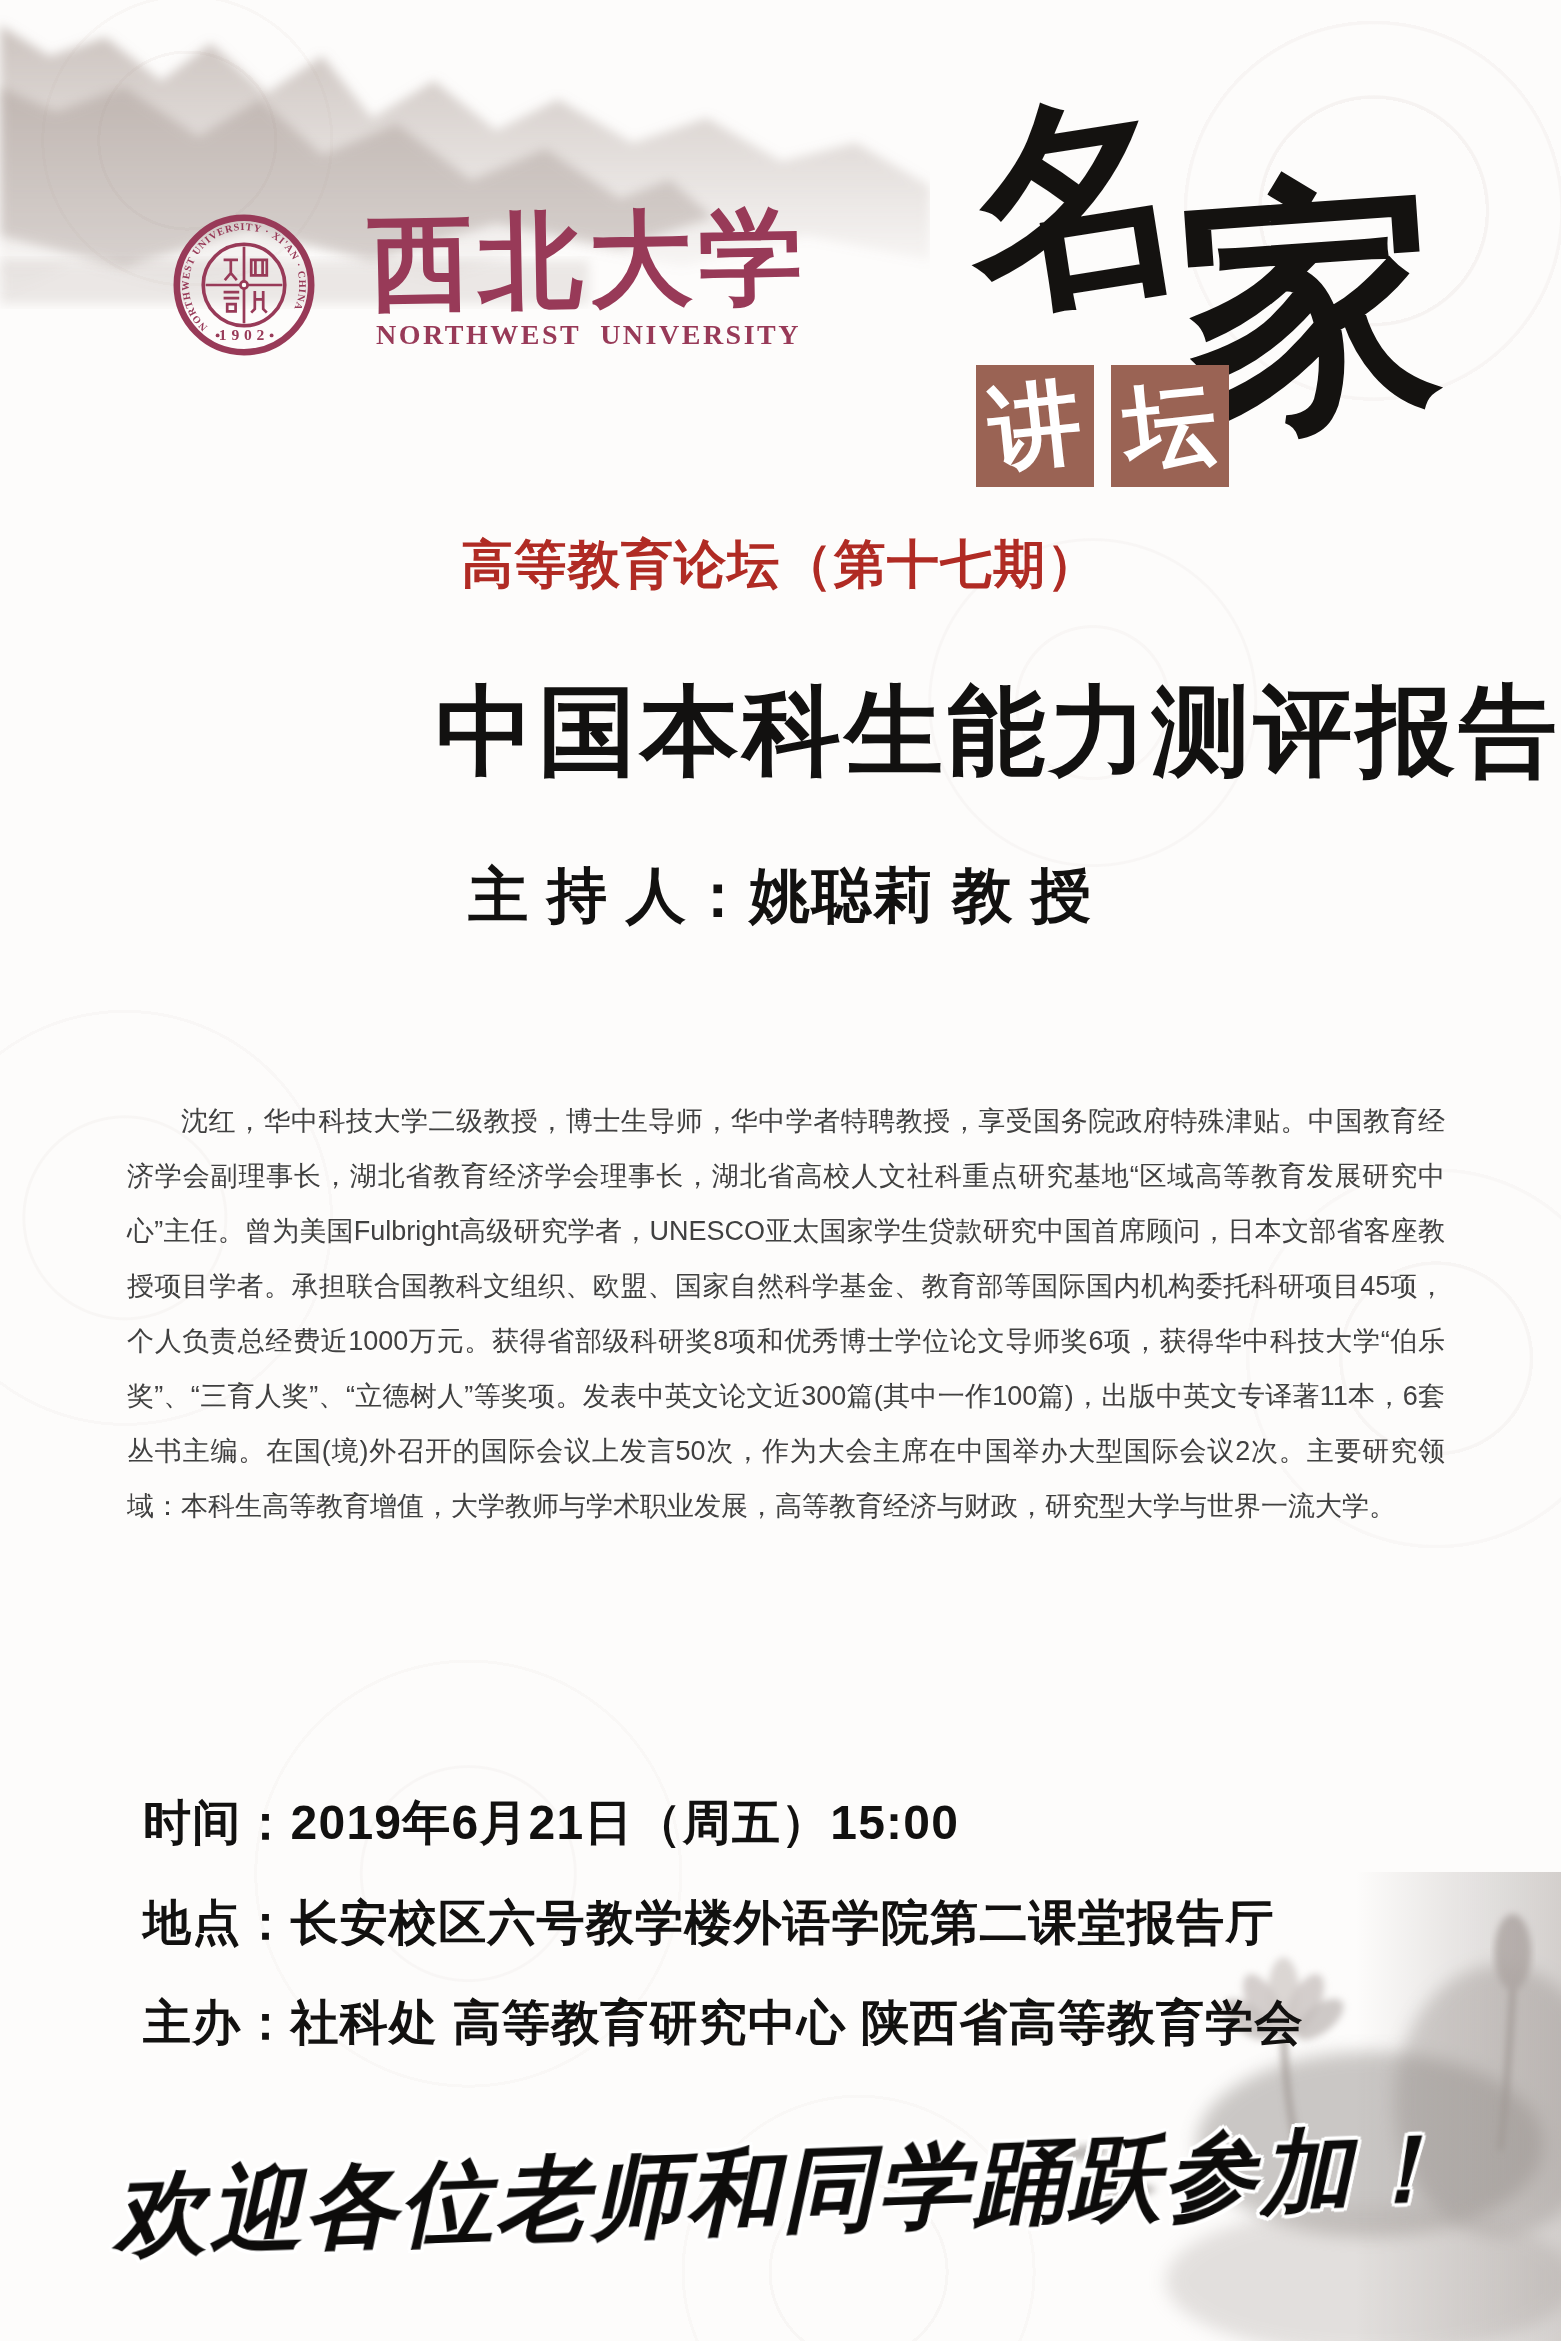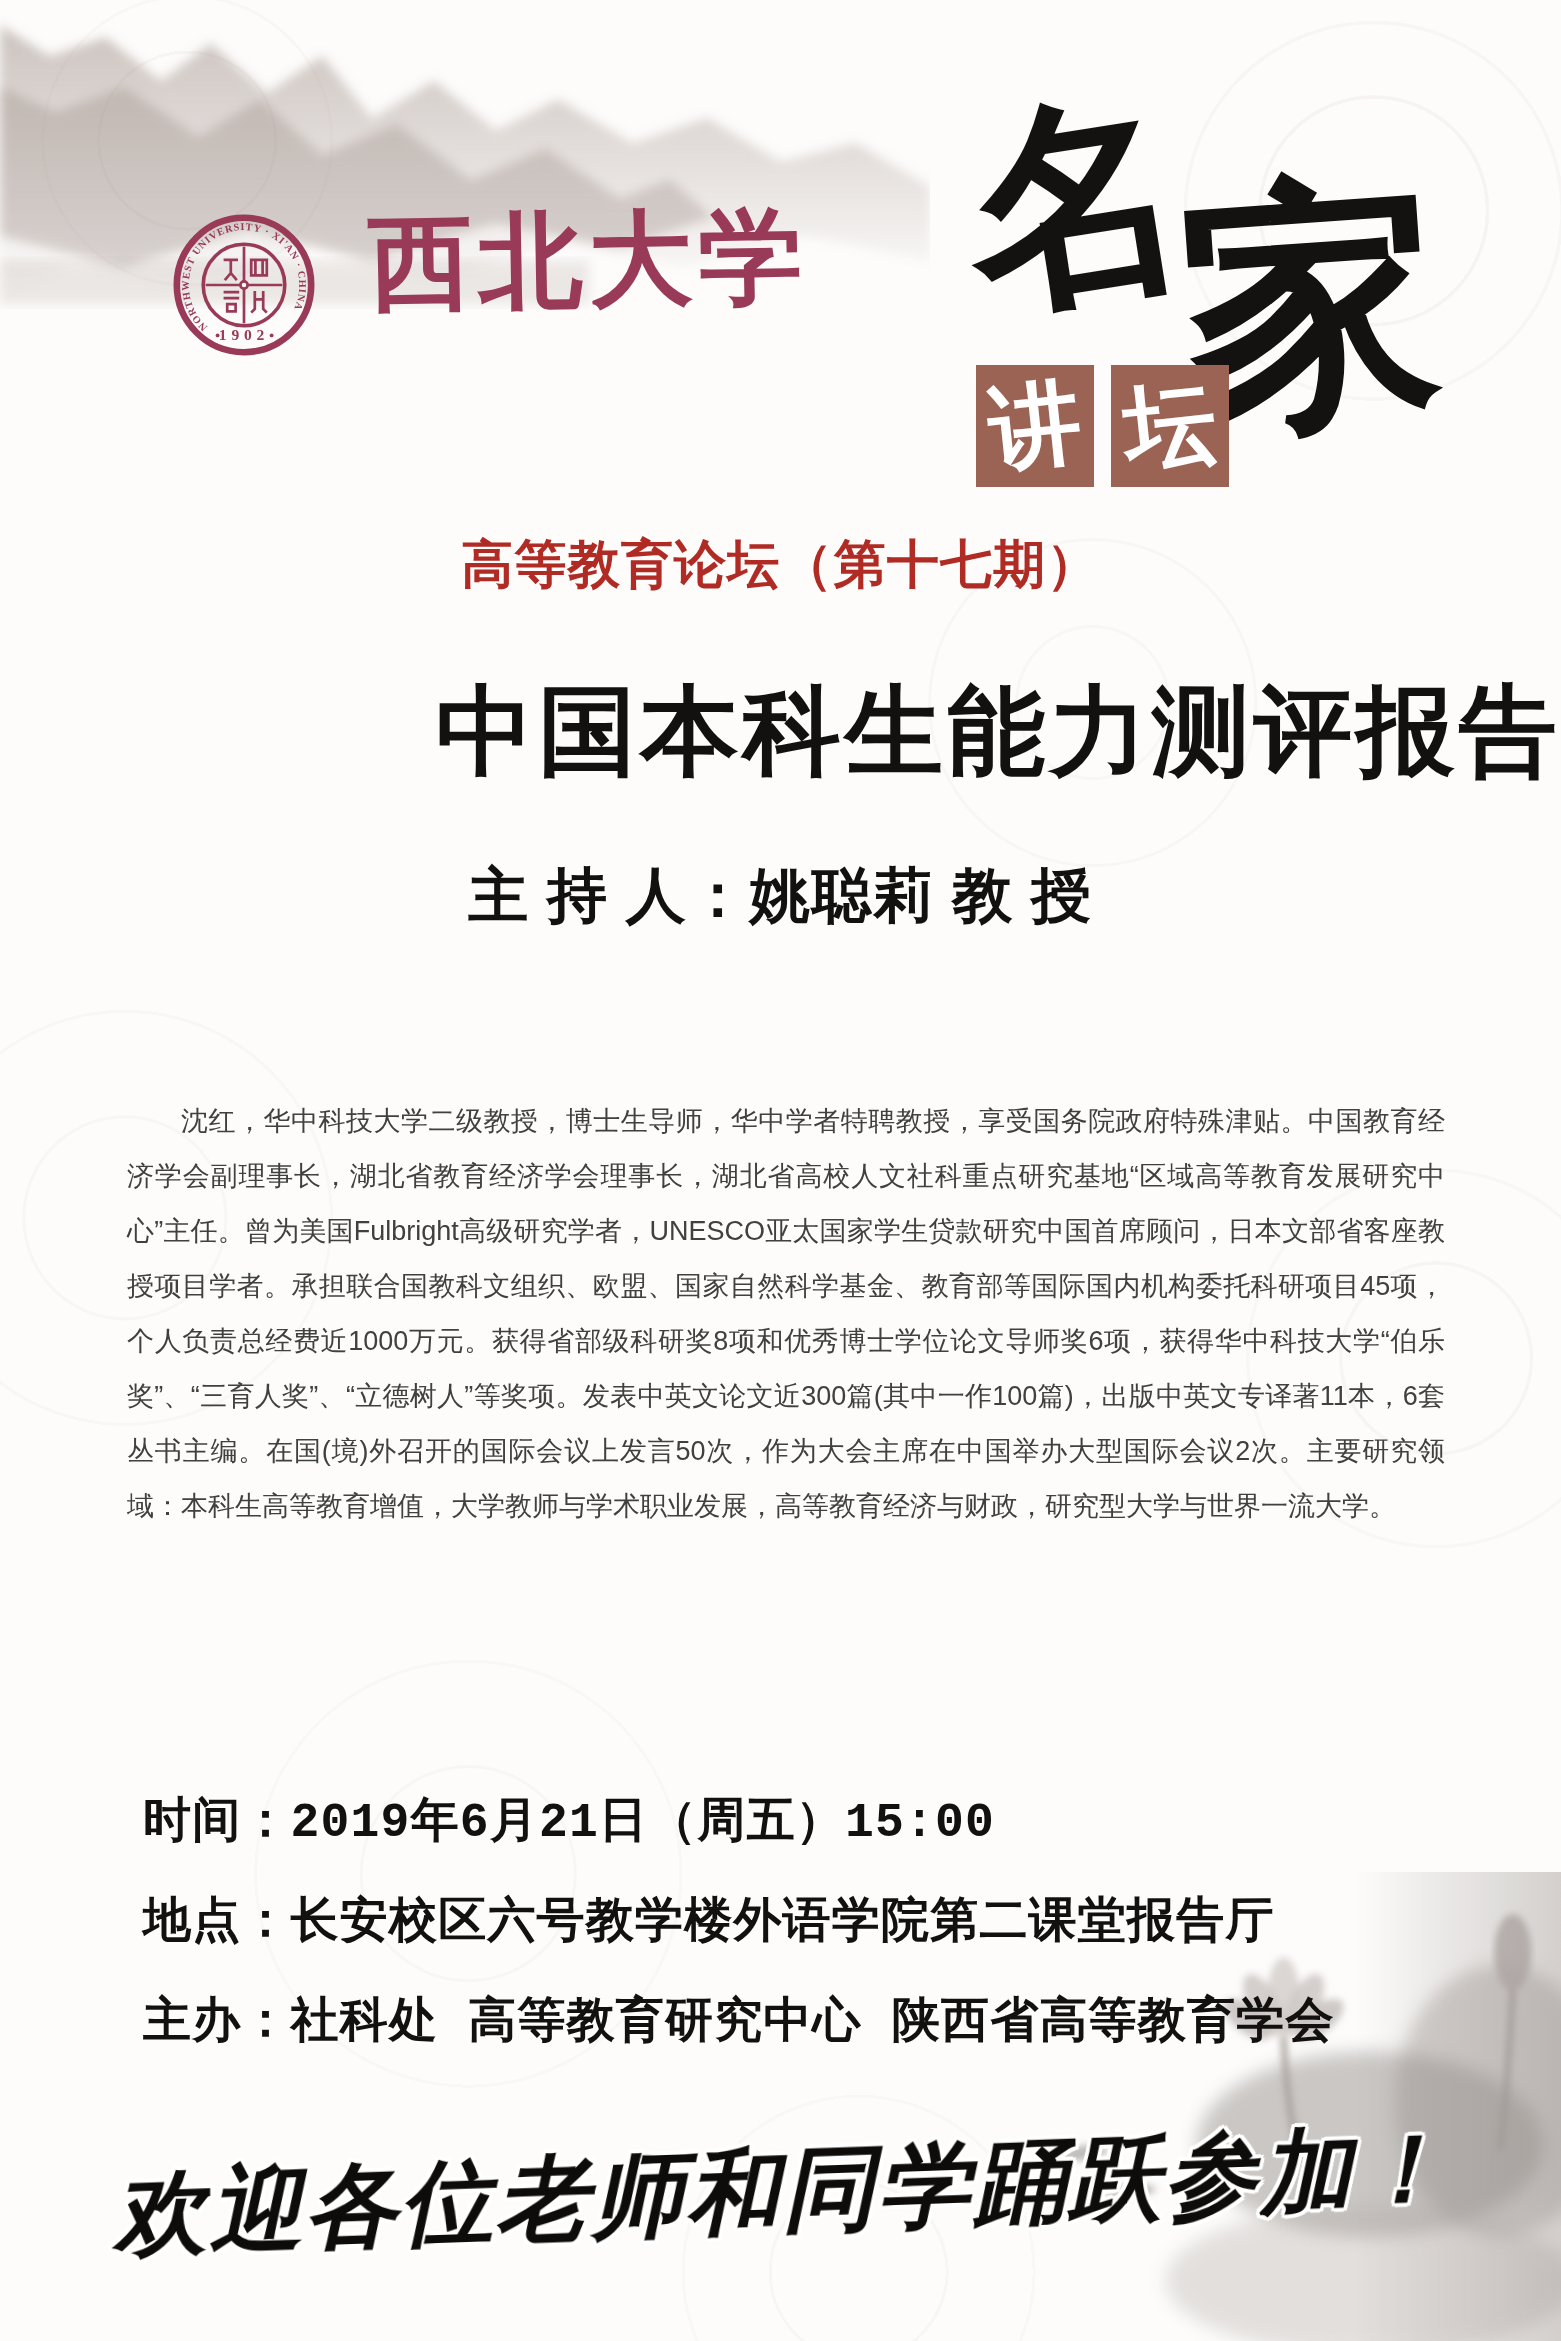--- a/index.html
+++ b/index.html
@@ -73,21 +73,21 @@
   .speaker-line + .speaker-line{margin-top:35px;padding-left:40px;}
   
   .bio{
     position:absolute;left:127px;top:1094px;width:1318px;z-index:2;
     font-family:"Liberation Sans", sans-serif;
     font-size:27px;line-height:55px;color:#404040;
     text-align:justify;text-indent:2em;
   }
   
   .details{position:absolute;left:143px;top:1792px;z-index:2;
-    font-family:Liberation Mono, monospace;font-weight:bold;color:#121110;}
+    font-family:Liberation Sans, sans-serif;font-weight:bold;color:#121110;}
   .detail-row{font-size:48px;line-height:62px;margin-bottom:38px;letter-spacing:1.2px;}
   
   .footer-slogan{
     position:absolute;left:112px;top:2129px;width:1339px;z-index:2;text-align:center;
     font-size:93px;font-weight:bold;font-style:italic;letter-spacing:2.5px;color:#0d0c0b;
     font-family:"Liberation Serif", serif;transform:rotate(-2deg);
     text-shadow:
       -3.7px 0 0 #fff, 3.7px 0 0 #fff, 0 -3.7px 0 #fff, 0 3.7px 0 #fff,
       -3.1px -3.1px 0 #fff, 3.1px 3.1px 0 #fff, -3.1px 3.1px 0 #fff, 3.1px -3.1px 0 #fff;
   }
@@ -135,20 +135,21 @@
 
       <path d="M132,78 h26 v26 h-26 z M139,78 v26 M151,78 v26"></path>
 
       <path d="M86,132 h26 M86,142 h26 M92,152 h14 v12 h-14 z"></path>
 
       <path d="M138,130 v30 l-6,6 M152,130 v30 l6,6 M138,144 h14"></path>
     </g>
   </svg>
 
   <div class="wordmark-cn">西北大学</div>
+  <div class="wordmark-en">NORTHWEST UNIVERSITY</div>
 
   <div class="mast-char mast-ming">名</div>
   <div class="mast-char mast-jia">家</div>
   <div class="mast-block block-1">
     <span class="bchar">讲</span>
   </div>
   <div class="mast-block block-2">
     <span class="bchar">坛</span>
   </div>
 

